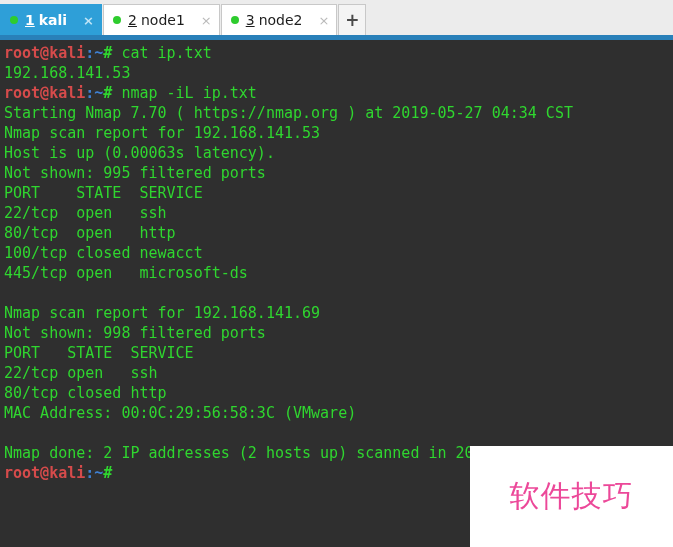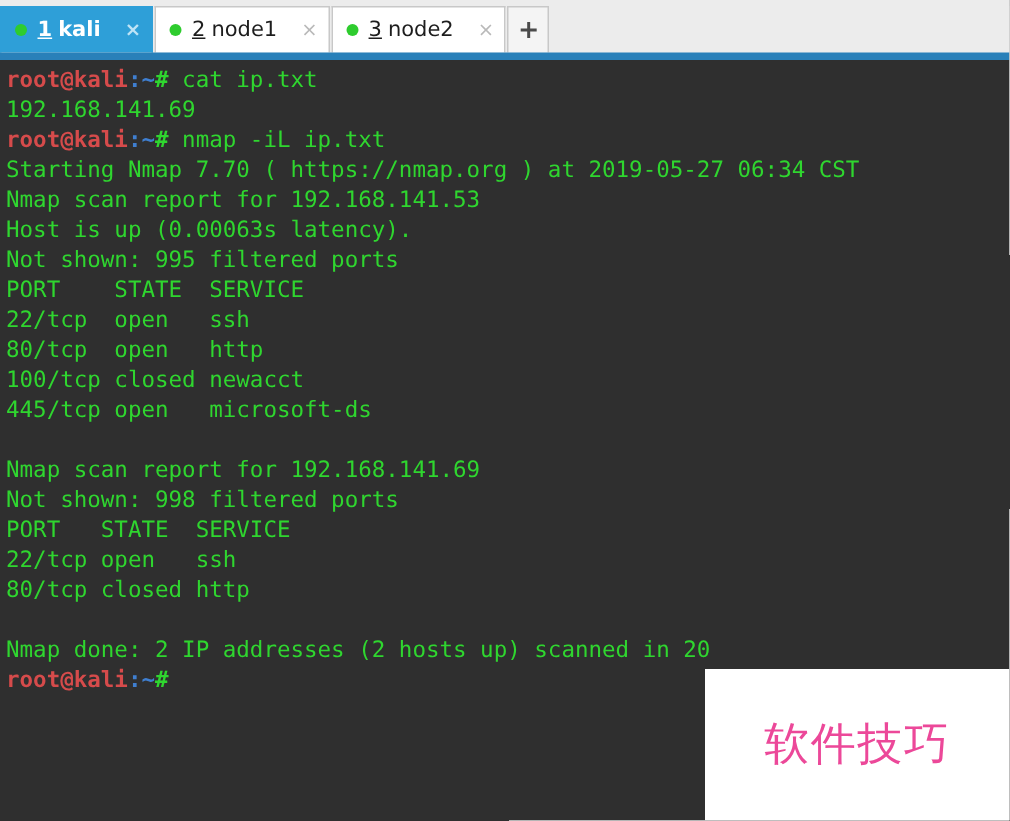--- a/index.html
+++ b/index.html
@@ -174,39 +174,40 @@
     <div class="newtab">+</div>
     <div class="tabfill"></div>
   </div>
 
   <div class="bluebar"></div>
 
   <div class="terminal">
 
     <div class="line"><span class="u">root@kali</span><span class="c">:</span><span class="c">~</span><span class="h">#</span><span> cat ip.txt</span></div>
 
-    <div class="line">192.168.141.69</div>
+    <div class="line">192.168.141.53</div>
 
     <div class="line"><span class="u">root@kali</span><span class="c">:</span><span class="c">~</span><span class="h">#</span><span> nmap -iL ip.txt</span></div>
 
-    <div class="line">Starting Nmap 7.70 ( https://nmap.org ) at 2019-05-27 06:34 CST</div>
+    <div class="line">Starting Nmap 7.70 ( https://nmap.org ) at 2019-05-27 04:34 CST</div>
     <div class="line">Nmap scan report for 192.168.141.53</div>
     <div class="line">Host is up (0.00063s latency).</div>
     <div class="line">Not shown: 995 filtered ports</div>
     <div class="line">PORT    STATE  SERVICE</div>
     <div class="line">22/tcp  open   ssh</div>
     <div class="line">80/tcp  open   http</div>
     <div class="line">100/tcp closed newacct</div>
     <div class="line">445/tcp open   microsoft-ds</div>
     <div class="line"></div>
     <div class="line">Nmap scan report for 192.168.141.69</div>
     <div class="line">Not shown: 998 filtered ports</div>
     <div class="line">PORT   STATE  SERVICE</div>
     <div class="line">22/tcp open   ssh</div>
     <div class="line">80/tcp closed http</div>
+    <div class="line">MAC Address: 00:0C:29:56:58:3C (VMware)</div>
     <div class="line"></div>
     <div class="line">Nmap done: 2 IP addresses (2 hosts up) scanned in 20</div>
 
     <div class="line"><span class="u">root@kali</span><span class="c">:</span><span class="c">~</span><span class="h">#</span></div>
 
   </div>
 
   <div class="watermark">
     <span>软件技巧</span>
   </div>

